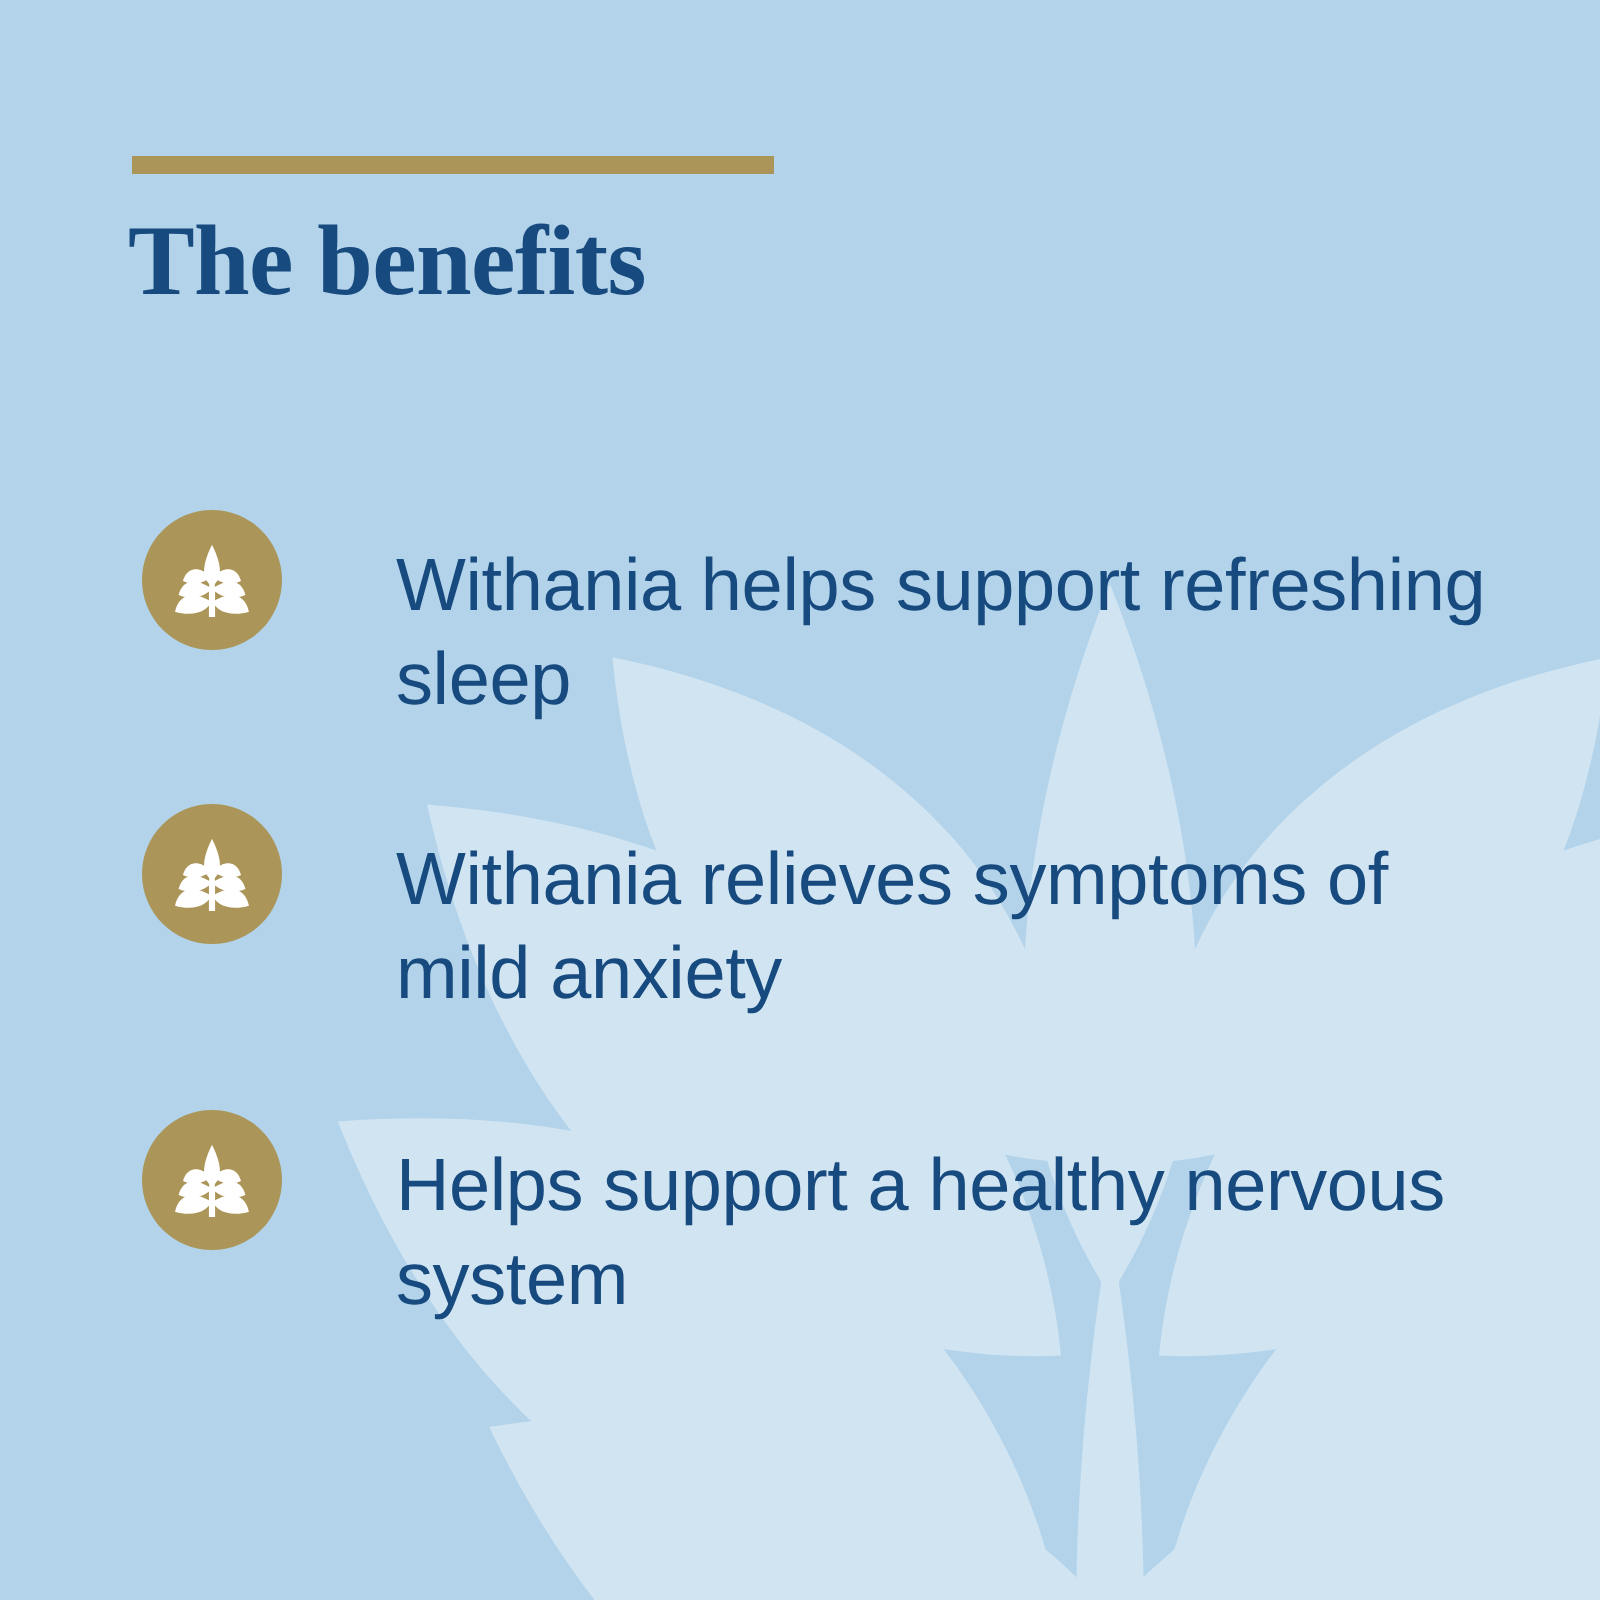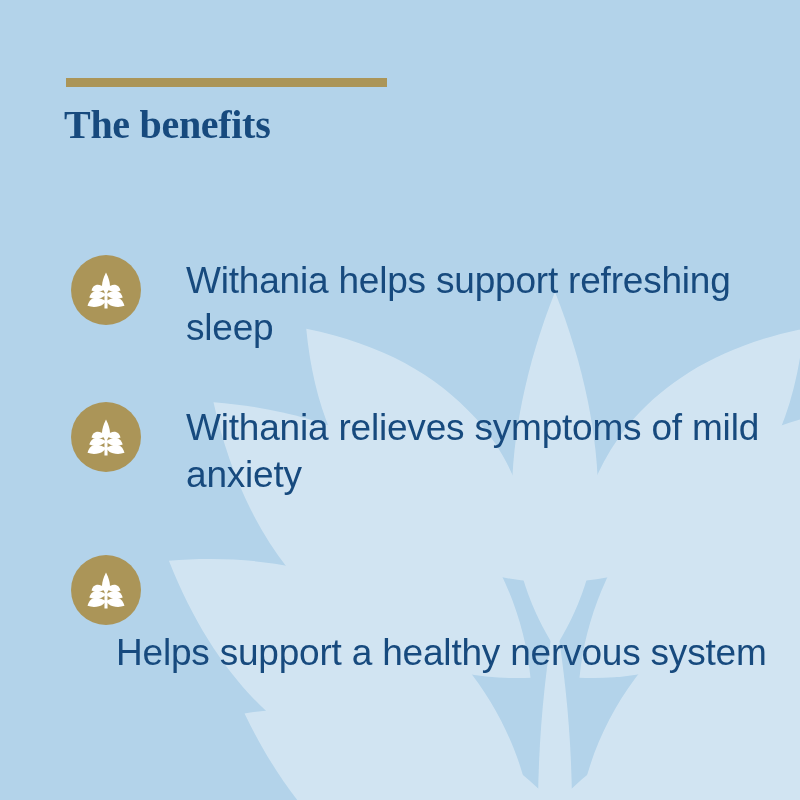--- a/index.html
+++ b/index.html
@@ -43,21 +43,21 @@
   }
 
   
   #page-title {
     position: absolute;
     left: 64px;
     top: 103px;
     margin: 0;
     font-family: "Liberation Serif", "DejaVu Serif", serif;
     font-weight: 700;
-    font-size: 40px;
+    font-size: 50px;
     line-height: 1.1;
     letter-spacing: -0.3px;
     color: #174a7e;
     white-space: nowrap;
   }
 
   
   #benefits-list {
     position: absolute;
     left: 0;
@@ -70,42 +70,42 @@
 
   .benefit-item {
     position: absolute;
     left: 71px;
     width: 700px;
     display: flex;
     align-items: flex-start;
   }
   .benefit-item.row-0 { top: 253px; }
   .benefit-item.row-1 { top: 400px; }
-  .benefit-item.row-2 { top: 553px; flex-direction: column; }
+  .benefit-item.row-2 { top: 553px; }
 
   .benefit-icon-badge {
     flex: 0 0 auto;
     width: 70px;
     height: 70px;
     border-radius: 50%;
     background: #ab9558;
     display: flex;
     align-items: center;
     justify-content: center;
     margin-top: 2px;
   }
   .benefit-icon-badge svg {
     display: block;
     width: 44px;
     height: 44px;
   }
 
   .benefit-text {
     flex: 1 1 auto;
-    margin: 4px;
+    margin: 16px;
     padding-left: 41px;
     font-family: "Liberation Sans", sans-serif;
     font-weight: 400;
     font-size: 37px;
     line-height: 1.28;
     letter-spacing: -0.2px;
     color: #174a7e;
   }
 </style>
 </head>

